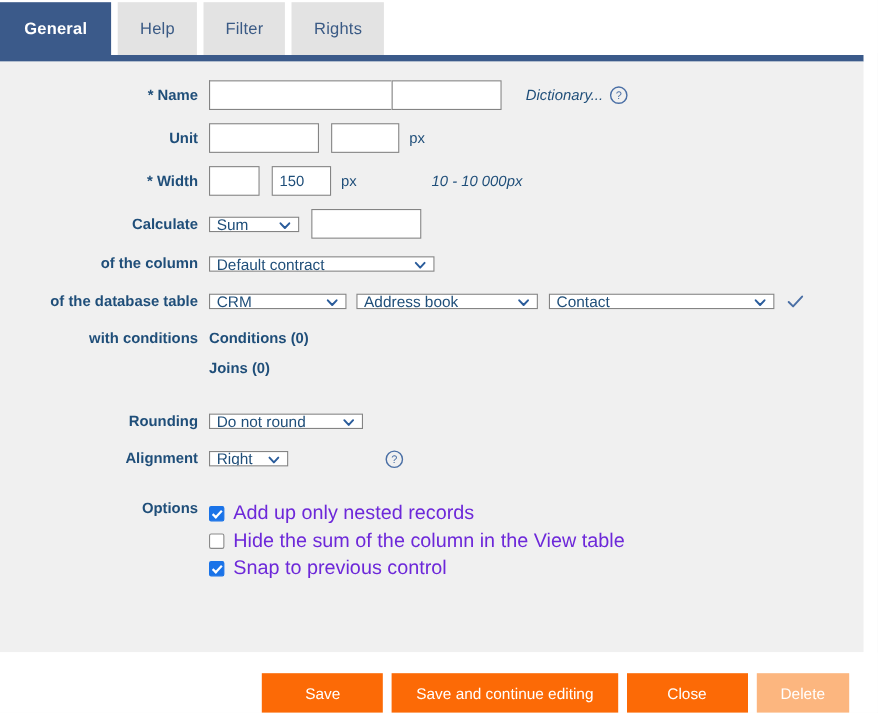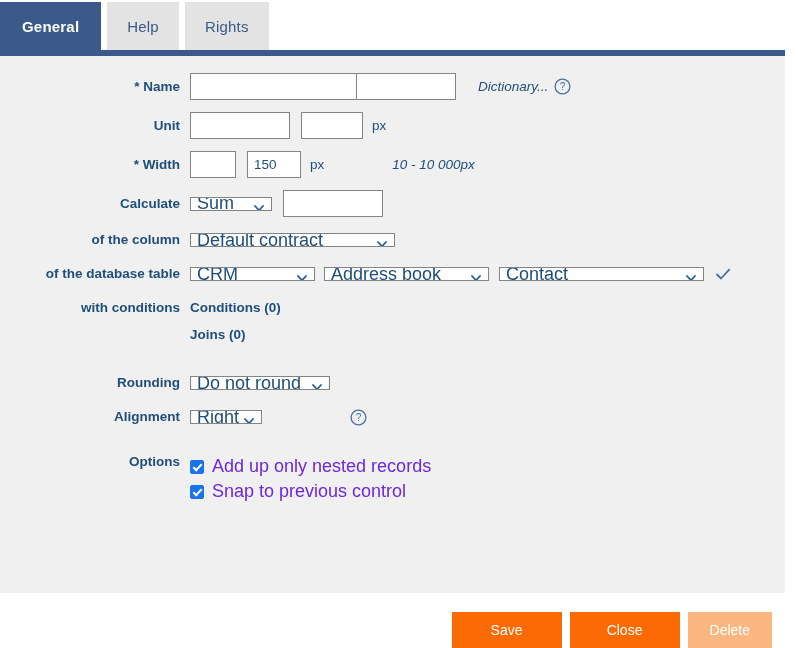--- a/index.html
+++ b/index.html
@@ -143,21 +143,21 @@
   
   .sel {
     position: relative;
     height: 14px;
     border: 1px solid #848484;
     background: #ffffff;
     box-sizing: border-box;
     display: flex;
     align-items: center;
     padding: 0 24px 0 6px;
-    font-size: 18px;
+    font-size: 14px;
     color: #1f4e79;
     cursor: pointer;
     white-space: nowrap;
     overflow: hidden;
   }
   .sel .chev {
     position: absolute;
     right: 6px;
     top: 50%;
     transform: translateY(-50%);
@@ -278,20 +278,21 @@
 </style>
 </head>
 <body>
 
 <div class="app">
 
   <div class="tabbar">
     <div class="tabs">
       <div class="tab active">General</div>
       <div class="tab">Help</div>
+      <div class="tab">Filter</div>
       <div class="tab">Rights</div>
     </div>
     <div class="tabbar-underline"></div>
   </div>
 
   <div class="panel">
     <div class="form">
 
       <div class="row">
         <div class="label">* Name</div>
@@ -440,30 +441,35 @@
       </div>
 
       <div class="row" style="align-items:flex-start;">
         <div class="label">Options</div>
         <div class="opts">
           <div class="opt">
             <span class="cb on"></span>
             <span class="opt-label">Add up only nested records</span>
           </div>
           <div class="opt">
+            <span class="cb"></span>
+            <span class="opt-label">Hide the sum of the column in the View table</span>
+          </div>
+          <div class="opt">
             <span class="cb on"></span>
             <span class="opt-label">Snap to previous control</span>
           </div>
         </div>
       </div>
 
     </div>
   </div>
 
   <div class="footer">
     <div class="btnrow">
       <button class="btn btn-save">Save</button>
+      <button class="btn">Save and continue editing</button>
       <button class="btn btn-close">Close</button>
       <button class="btn disabled">Delete</button>
     </div>
   </div>
 
 </div>
 
 </body></html>

